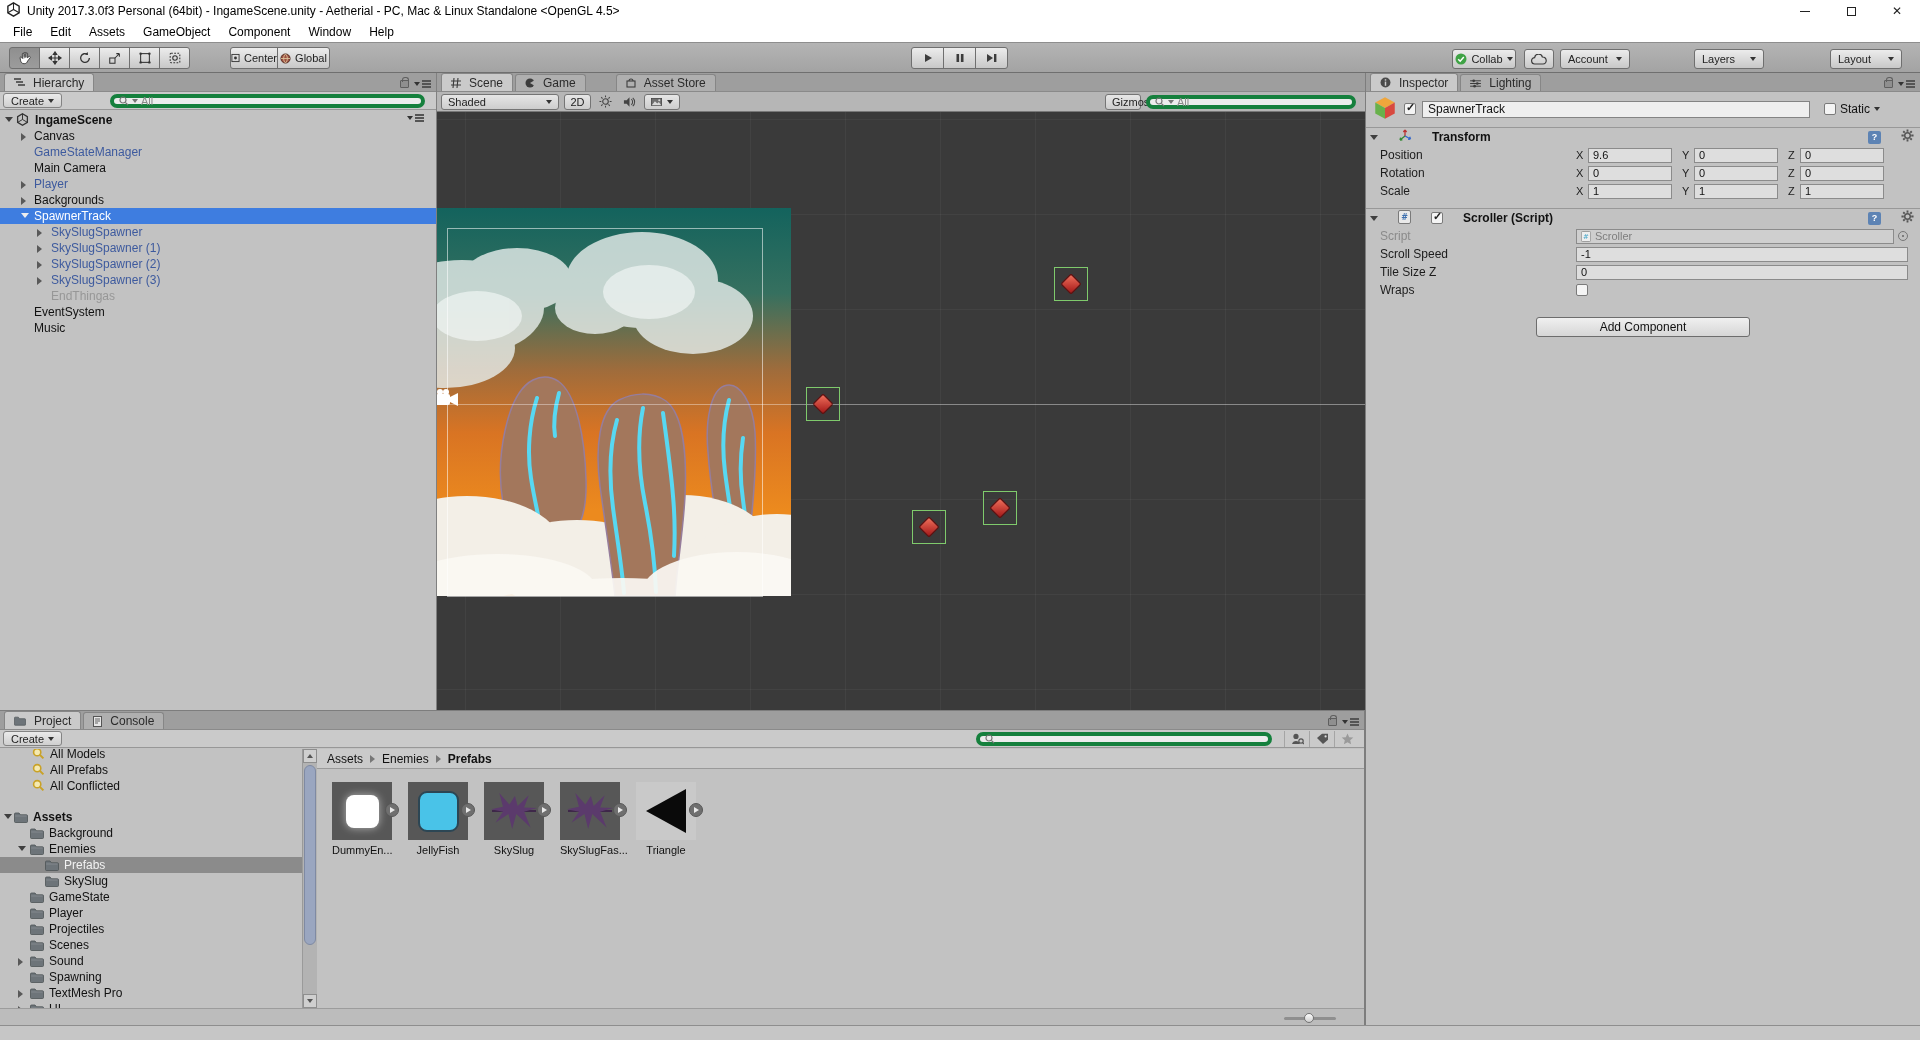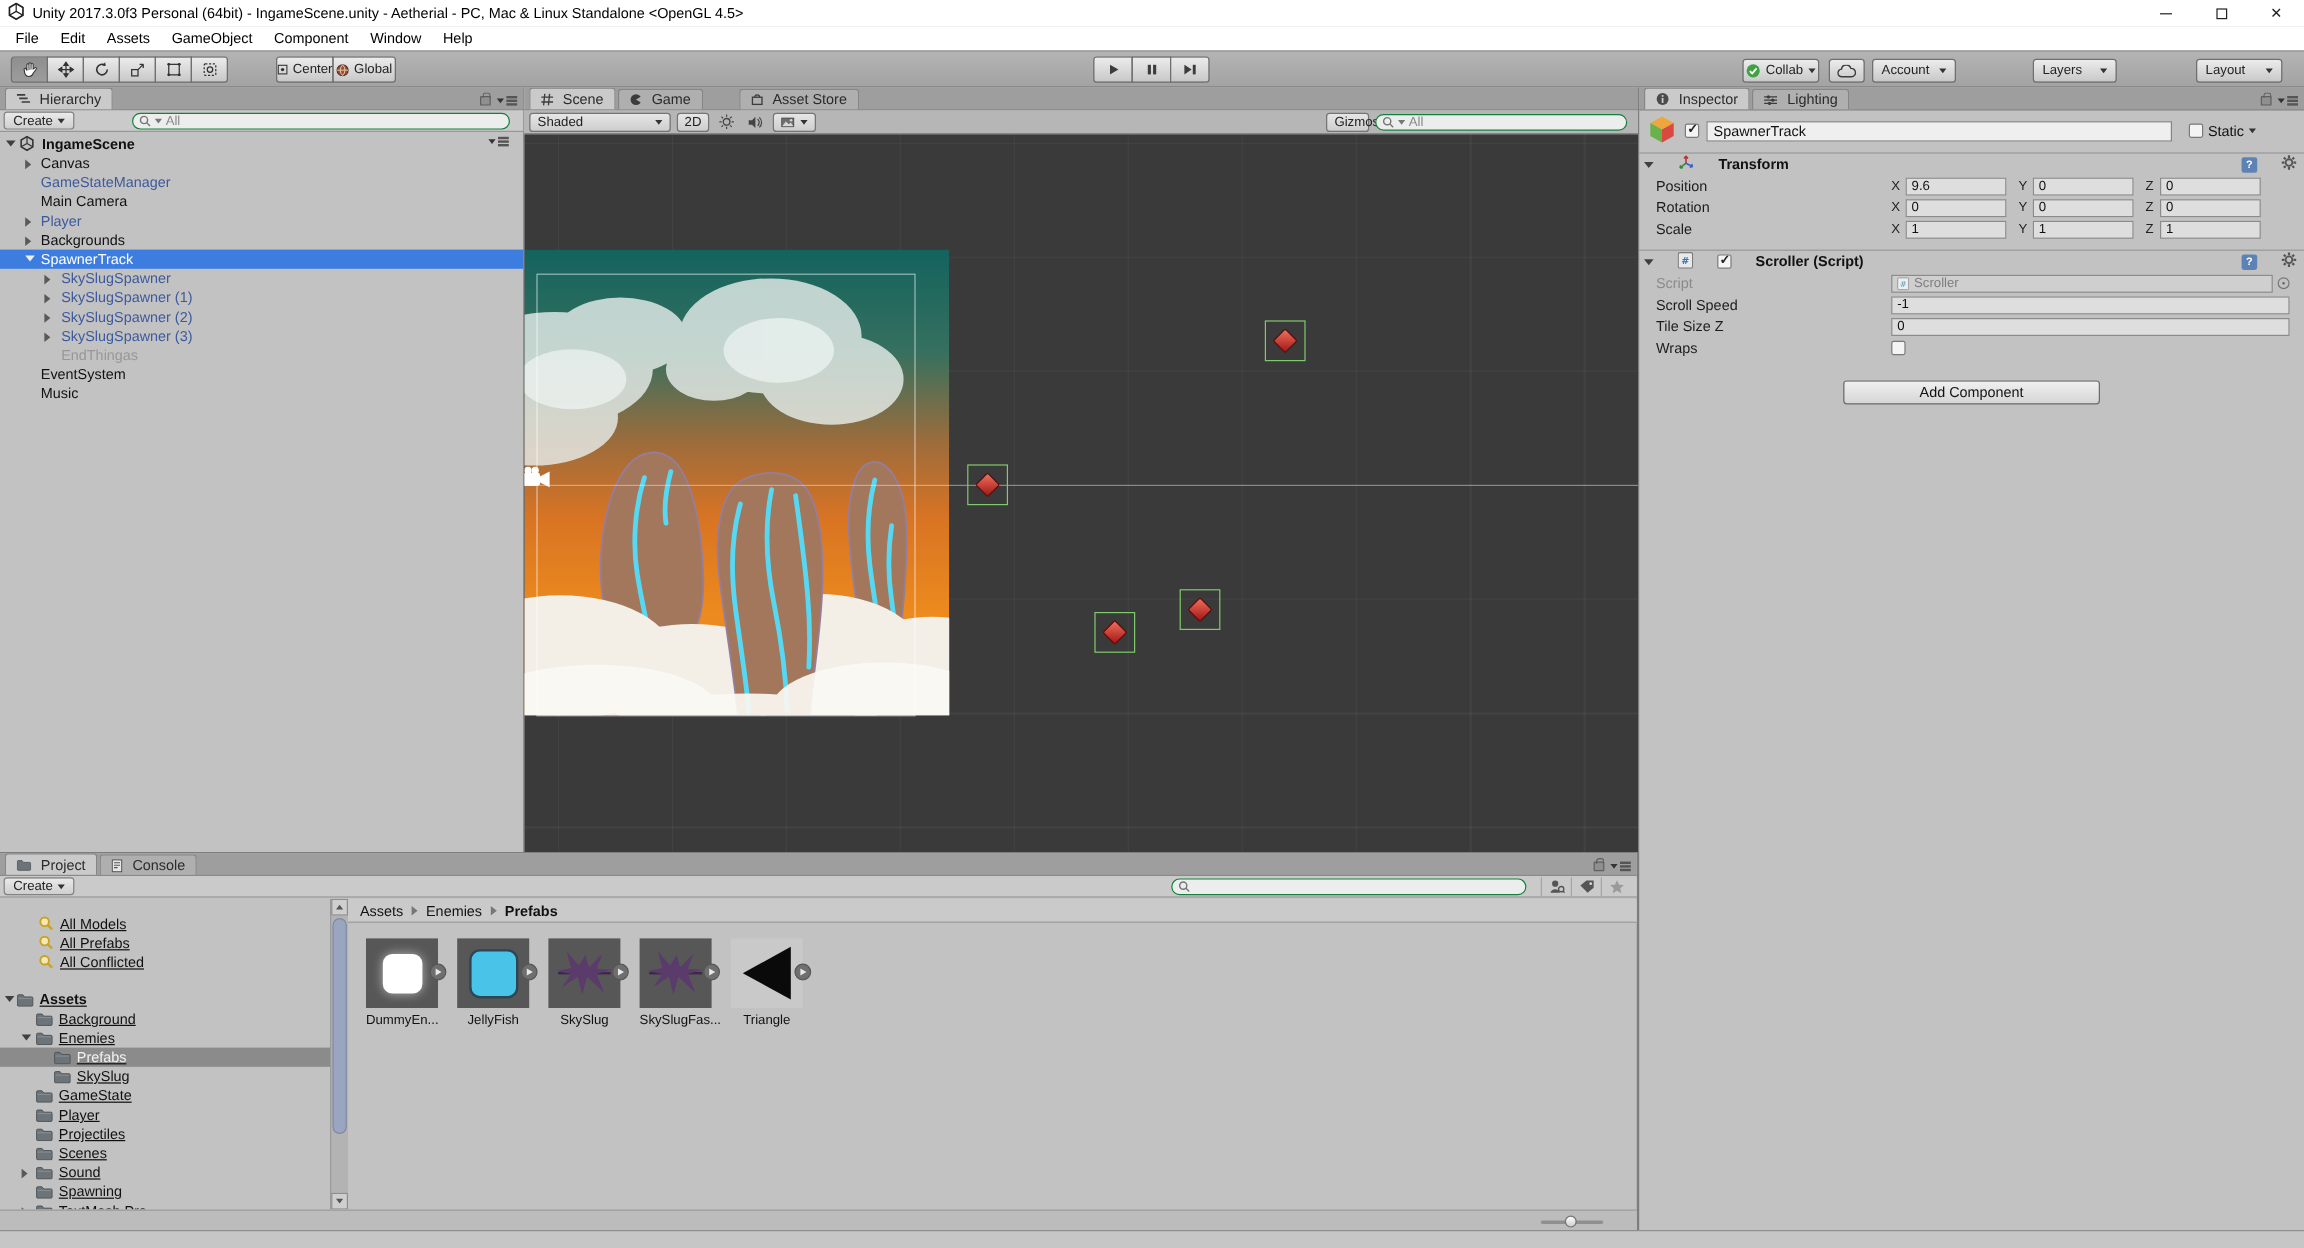--- a/index.html
+++ b/index.html
@@ -36,21 +36,21 @@
   .tabstrip{height:19px;background:#9e9e9e;border-bottom:1px solid #8a8a8a;display:flex;align-items:flex-end;padding-left:4px;gap:2px;}
   .tab{height:17px;padding:0 9px;display:flex;align-items:center;gap:8px;font-size:12px;background:#afafaf;border:1px solid #868686;border-bottom:none;border-radius:3px 3px 0 0;color:#2b2b2b;}
   .tab.active{background:#cacaca;height:18px;}
   .strip-icons{margin-left:auto;display:flex;align-items:center;gap:5px;padding:0 5px 3px 0;}
   .padlock{width:9px;height:8px;border:1px solid #5f5f5f;border-radius:1px;position:relative;background:#8f8f8f;}
   .padlock::before{content:"";position:absolute;left:1px;top:-4px;width:5px;height:4px;border:1px solid #5f5f5f;border-bottom:none;border-radius:3px 3px 0 0;}
   .panelmenu{display:flex;align-items:center;gap:2px;}
   .menu-lines{width:9px;height:2px;background:#555;box-shadow:0 3px 0 #555,0 6px 0 #555;margin-top:-6px;}
   .panel-toolbar{height:18px;background:#cacaca;border-bottom:1px solid #979797;display:flex;align-items:center;padding:0 3px;}
   .create-btn{height:15px;padding:0 7px;background:linear-gradient(#eaeaea,#cfcfcf);border:1px solid #838383;border-radius:3px;font-size:11px;display:flex;gap:4px;align-items:center;color:#222;}
-  .searchpill{height:14px;background:#eceded;border:1px solid #15803d;border-radius:8px;display:flex;align-items:center;padding:0 5px;color:#8a8a8a;font-size:11px;gap:3px;}
+  .searchpill{height:14px;background:#eceded;border:4px solid #15803d;border-radius:8px;display:flex;align-items:center;padding:0 5px;color:#8a8a8a;font-size:11px;gap:3px;}
   .mini-dd{height:16px;background:linear-gradient(#e6e6e6,#cdcdcd);border:1px solid #757575;border-radius:3px;font-size:11px;display:flex;align-items:center;padding:0 6px;gap:5px;color:#222;}
   .mini-btn{height:16px;display:flex;align-items:center;justify-content:center;padding:0 3px;}
 
   
   .hierarchy{left:0;top:73px;width:437px;height:637px;border-right:1px solid #808080;}
   .h-search{flex:1;margin-left:48px;margin-right:8px;}
   .h-scene-row{position:relative;height:16px;line-height:16px;margin-top:2px;}
   .h-scene-row .tri{position:absolute;left:5px;top:5px;}
   .h-scene-row .ulogo{position:absolute;left:16px;top:1px;}
   .h-scene-row .lbl{margin-left:35px;font-weight:bold;}
@@ -118,21 +118,21 @@
   .picker{width:10px;height:10px;border:1px solid #777;border-radius:50%;position:relative;margin-left:4px;flex:0 0 auto;}
   .picker::after{content:"";position:absolute;left:3px;top:3px;width:2px;height:2px;background:#666;border-radius:50%;}
   .add-component{width:214px;height:20px;margin:13px auto 0 auto;background:linear-gradient(#f0f0f0,#d6d6d6);border:1px solid #6d6d6d;border-radius:3px;display:flex;align-items:center;justify-content:center;font-size:12px;color:#111;}
 
   
   .project{left:0;top:710px;width:1365px;height:315px;border-top:1px solid #7d7d7d;border-right:1px solid #7d7d7d;}
   .proj-search{width:296px;margin-right:12px;}
   .iconbar{display:flex;align-items:center;margin-right:2px;}
   .iconbar .mini-btn{width:25px;border-left:1px solid #a5a5a5;}
   .proj-body{position:absolute;top:38px;left:0;right:0;bottom:17px;display:flex;overflow:hidden;}
-  .proj-tree{width:275px;position:relative;overflow:hidden;padding-top:16px;text-decoration:underline;}
+  .proj-tree{width:302px;position:relative;overflow:hidden;padding-top:0;}
   .tree-scroll{margin-top:-3px;}
   .f-row{position:relative;height:16px;line-height:16px;}
   .f-row .tri{position:absolute;top:5px;}
   .f-row.indent-0 .tri{left:4px;}
   .f-row.indent-1 .tri{left:18px;}
   .f-row .folder-ic{position:absolute;top:2px;}
   .f-row.indent-0 .folder-ic{left:14px;}
   .f-row.indent-1 .folder-ic{left:30px;}
   .f-row.indent-2 .folder-ic{left:45px;}
   .f-row.indent-0 .lbl{margin-left:33px;}

